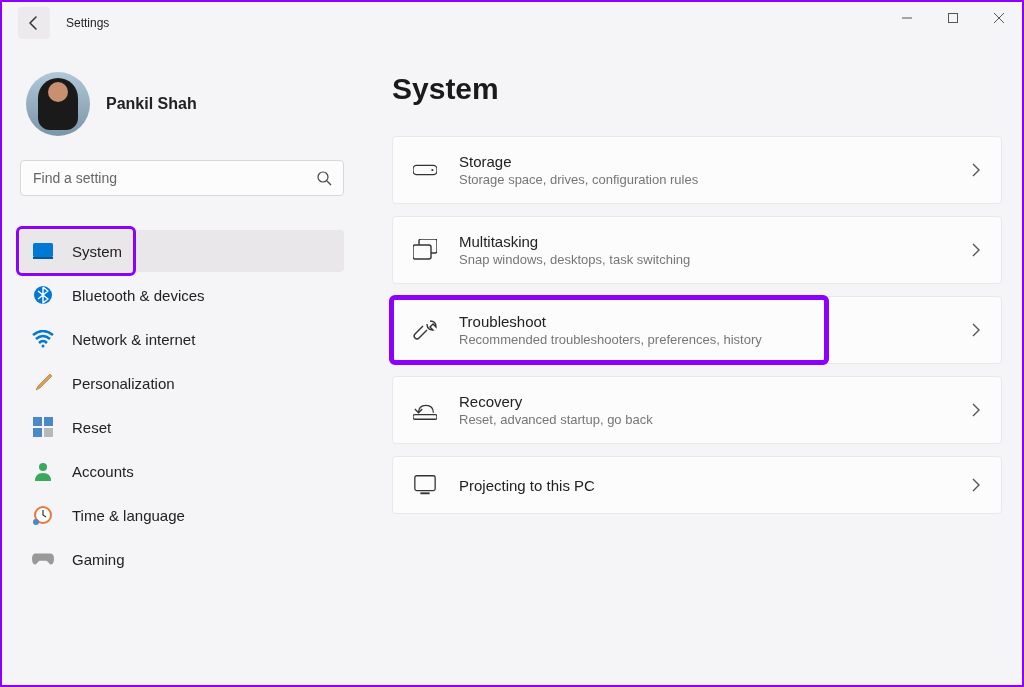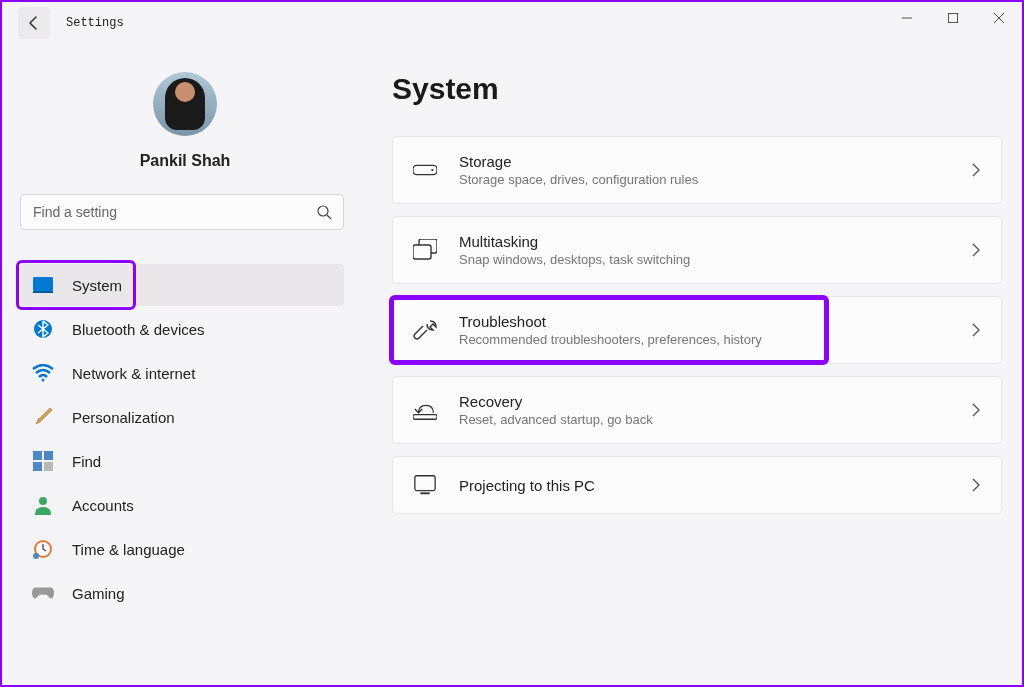--- a/index.html
+++ b/index.html
@@ -1,29 +1,29 @@
 <!DOCTYPE html>
 <html><head>
 <meta charset="utf-8">
 <style>
   * { box-sizing: border-box; margin: 0; padding: 0; font-family: "Segoe UI", -apple-system, sans-serif; }
   body { width: 1024px; height: 687px; background: #f5f5f7; border: 2px solid #8b00ff; overflow: hidden; position: relative; }
   
   .titlebar { height: 42px; display: flex; align-items: center; padding-left: 16px; }
   .back-btn { width: 32px; height: 32px; border-radius: 4px; background: #eceaed; display: flex; align-items: center; justify-content: center; cursor: pointer; }
   .back-btn svg { width: 16px; height: 16px; }
-  .app-title { margin-left: 16px; font-size: 12px; color: #222; font-family: Liberation Mono, monospace; }
+  .app-title { margin-left: 16px; font-size: 12px; color: #222; }
   .win-controls { position: absolute; right: 0; top: 0; display: flex; }
   .win-btn { width: 46px; height: 32px; display: flex; align-items: center; justify-content: center; color: #555; }
   .win-btn svg { width: 12px; height: 12px; }
   
   .content-area { display: flex; padding-top: 28px; }
   .sidebar { width: 360px; padding: 0 18px; }
   
-  .profile { display: flex; align-items: center; gap: 16px; padding-left: 6px; flex-direction: column; }
+  .profile { display: flex; align-items: center; gap: 16px; padding-left: 6px; }
   .avatar { width: 64px; height: 64px; border-radius: 50%; background: linear-gradient(180deg, #b0c8d8 0%, #7a95a8 100%); position: relative; overflow: hidden; }
   .avatar::after { content:''; position:absolute; left:12px; top:6px; width:40px; height:52px; background:#1a1a1a; border-radius: 20px 20px 12px 12px; }
   .avatar::before { content:''; position:absolute; left:22px; top:10px; width:20px; height:20px; background:#c89070; border-radius:50%; z-index:2; }
   .user-name { font-size: 16px; font-weight: 600; color: #222; }
   
   .search-wrap { margin-top: 24px; position: relative; }
   .search-input { width: 100%; height: 36px; border: 1px solid #d8d6d9; border-radius: 4px; background: #fdfcfd; padding: 0 40px 0 12px; font-size: 14px; color: #6d28d9; outline: none; }
   .search-input::placeholder { color: #666; }
   .search-icon-wrap { position: absolute; right: 12px; top: 50%; transform: translateY(-50%); color: #444; }
   
@@ -131,21 +131,21 @@
       </div>
       <div class="nav-item">
         <span class="nav-icon">
             <svg width="20" height="20" viewBox="0 0 20 20">
               <rect x="0" y="0" width="9" height="9" fill="#4a88c7"></rect>
               <rect x="11" y="0" width="9" height="9" fill="#4a88c7"></rect>
               <rect x="0" y="11" width="9" height="9" fill="#4a88c7"></rect>
               <rect x="11" y="11" width="9" height="9" fill="#b8b8b8"></rect>
             </svg>
           </span>
-        <span>Find</span>
+        <span>Reset</span>
       </div>
       <div class="nav-item">
         <span class="nav-icon">
             <svg width="20" height="20" viewBox="0 0 20 20">
               <circle cx="10" cy="6" r="4" fill="#3aa85e"></circle>
               <path d="M2 20 Q2 12 10 12 Q18 12 18 20 Z" fill="#3aa85e"></path>
             </svg>
           </span>
         <span>Accounts</span>
       </div>

